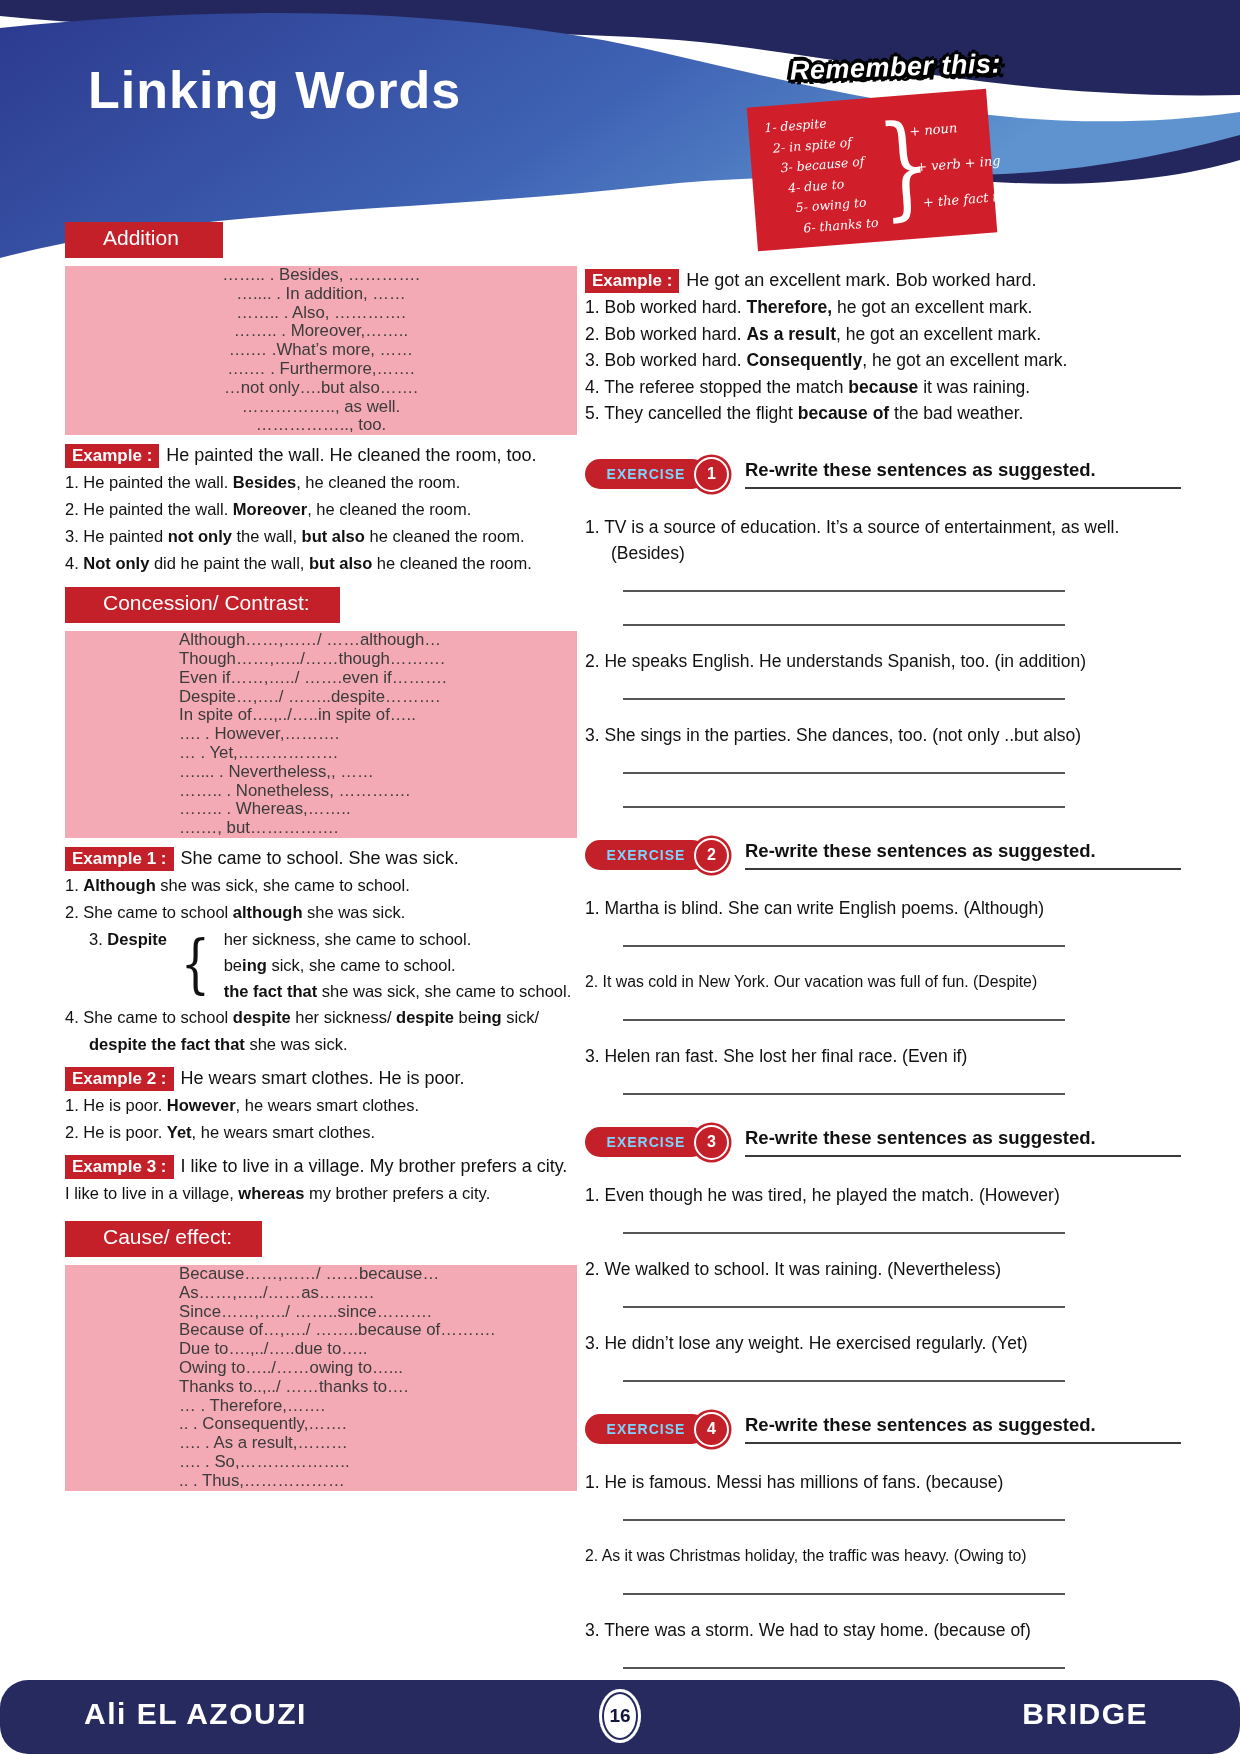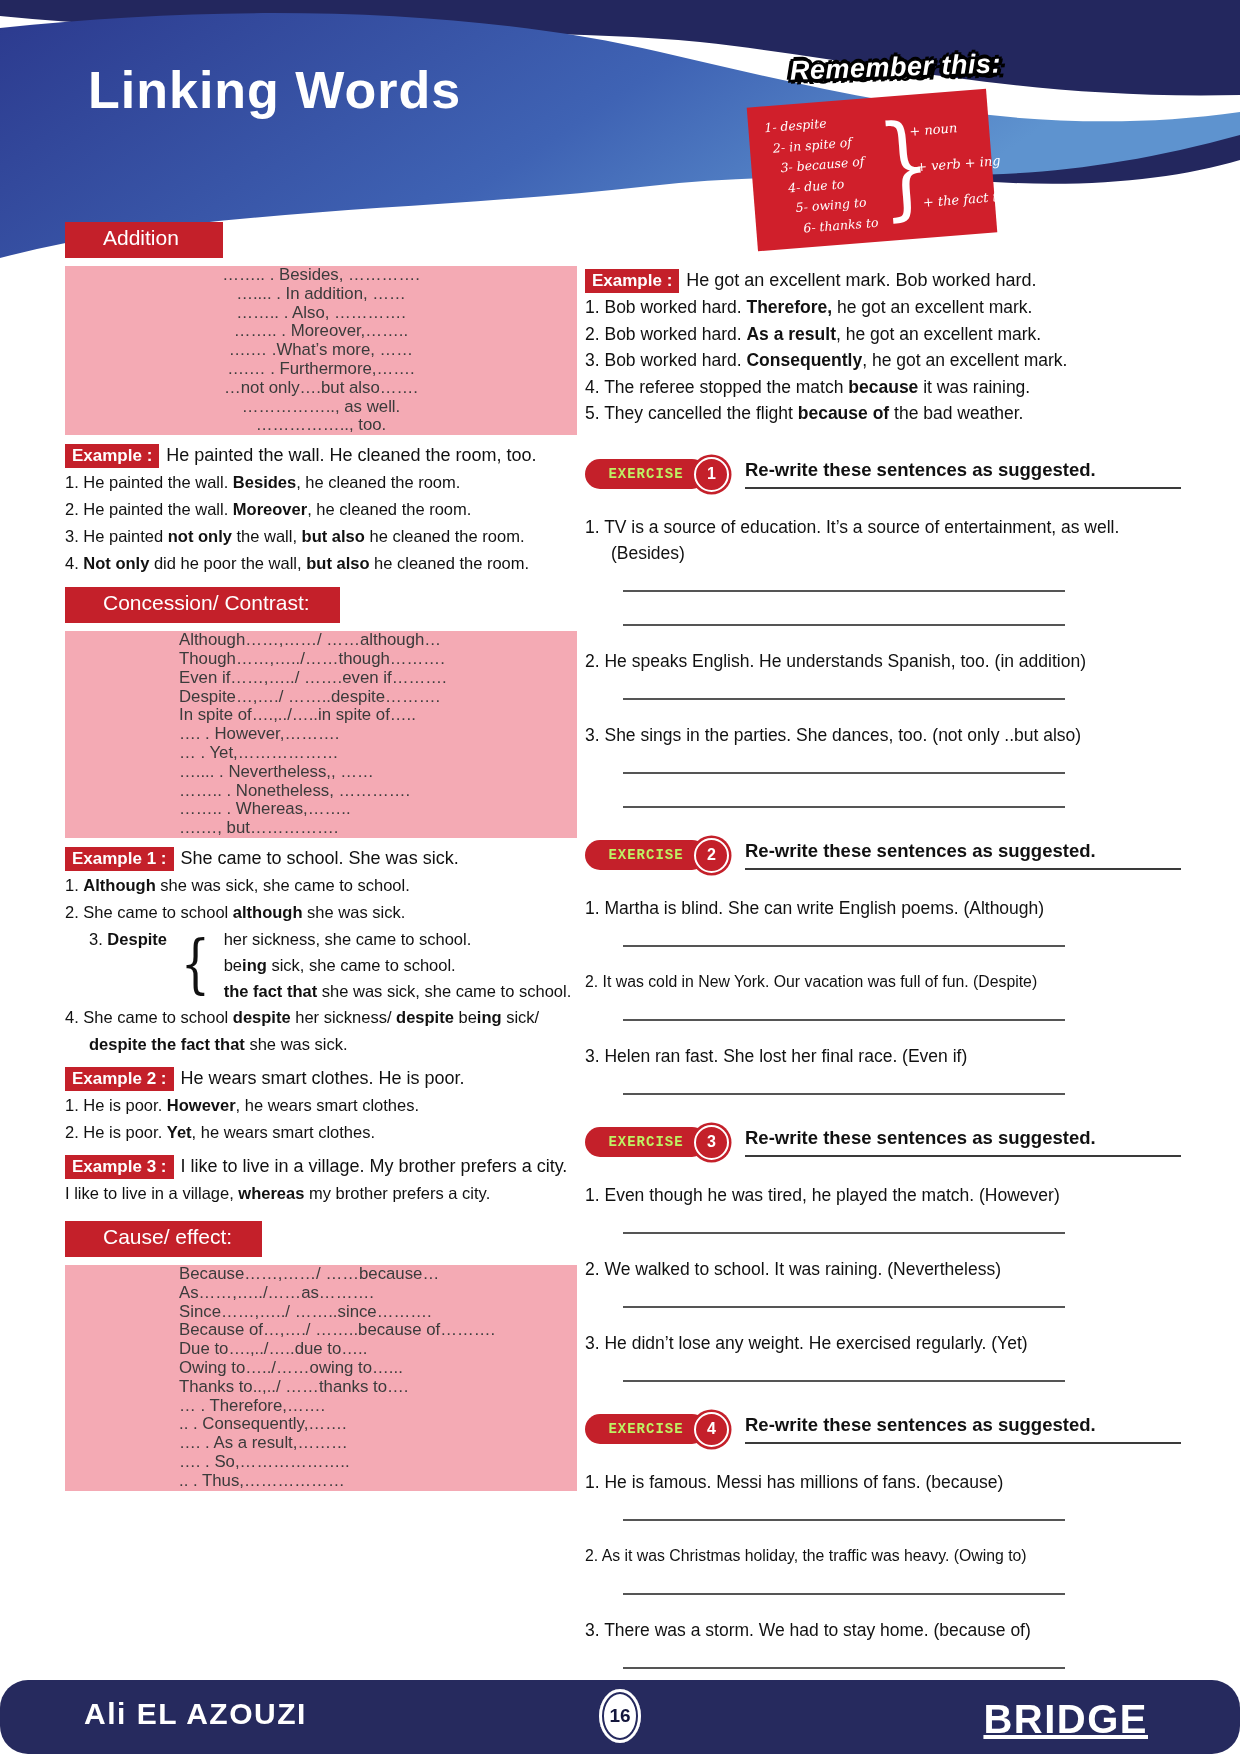--- a/index.html
+++ b/index.html
@@ -79,40 +79,40 @@
     font-family:"DejaVu Serif",serif;font-size:64px;line-height:76px;
     transform:scaleX(0.72);color:#111;flex:none;margin-top:0px;
   }
   .brace-options{display:flex;flex-direction:column;}
   .brace-line{font-size:16.5px;line-height:26px;color:#111;}
 
   .ex-block{margin-top:30px;}
   .ex-header{display:flex;align-items:center;}
   .ex-pill{
     display:inline-flex;align-items:center;justify-content:center;
-    background:var(--red);color:#bef264;font-weight:700;font-size:14px;
-    letter-spacing:1px;width:122px;height:30px;border-radius:16px;flex:none;font-family:Liberation Mono, monospace;
+    background:var(--red);color:#7dd3fc;font-weight:700;font-size:14px;
+    letter-spacing:1px;width:122px;height:30px;border-radius:16px;flex:none;
   }
   .ex-circle{
     width:31px;height:31px;border-radius:50%;background:var(--red);color:#fff;
     font-weight:700;font-size:16px;display:flex;align-items:center;justify-content:center;
     border:2.5px solid #fff;box-shadow:0 0 0 2.5px var(--red);margin-left:-13px;flex:none;
   }
   .ex-title{
     font-weight:700;font-size:18.5px;color:#111;margin-left:16px;flex:1;
     border-bottom:2.5px solid #3a3a3a;padding-bottom:6px;
   }
   .ex-item{margin-top:22px;font-size:17.5px;line-height:26px;color:#111;padding-left:26px;text-indent:-26px;}
   .ex-item.small{font-size:15.8px;}
   .ans-rule{border-top:2px solid #555;margin:24px 0 0 38px;width:442px;height:0;}
   .ans-rule + .ans-rule{margin-top:32px;}
 
   .footer{position:absolute;left:0;bottom:0;width:1240px;height:74px;background:var(--navy);z-index:4;border-radius:28px;}
   .author{position:absolute;left:84px;top:17px;color:#fff;font-size:30px;font-weight:700;letter-spacing:1.5px;}
-  .brand{position:absolute;right:92px;top:17px;color:#fff;font-size:40px;font-weight:700;letter-spacing:1.5px;text-decoration:underline;}
+  .brand{position:absolute;right:92px;top:17px;color:#fff;font-size:30px;font-weight:700;letter-spacing:1.5px;}
   .page-badge{
     position:absolute;left:50%;top:9px;transform:translateX(-50%);
     width:42px;height:54px;border-radius:50%;background:#fff;
     box-shadow:inset 0 0 0 3px #fff, inset 0 0 0 5px var(--navy);
     display:flex;align-items:center;justify-content:center;
     color:#14173d;font-weight:700;font-size:19px;
   }
 </style>
 </head>
 <body>
@@ -168,21 +168,21 @@
         <div class="box-line">…………….., too.</div>
       </div>
 
     <div class="example-row">
       <span class="ex-label">Example :</span><span class="ex-intro">He painted the wall. He cleaned the room, too.</span>
     </div>
     <div>
         <div class="num-line"><span>1. He painted the wall. </span><b>Besides</b><span>, he cleaned the room.</span></div>
         <div class="num-line"><span>2. He painted the wall. </span><b>Moreover</b><span>, he cleaned the room.</span></div>
         <div class="num-line"><span>3. He painted </span><b>not only</b><span> the wall, </span><b>but also</b><span> he cleaned the room.</span></div>
-        <div class="num-line"><span>4. </span><b>Not only</b><span> did he poor the wall, </span><b>but also</b><span> he cleaned the room.</span></div>
+        <div class="num-line"><span>4. </span><b>Not only</b><span> did he paint the wall, </span><b>but also</b><span> he cleaned the room.</span></div>
       </div>
 
     <div class="sec-label mt10">Concession/ Contrast:</div>
     <div class="pink-box indent">
         <div class="box-line">Although……,……/ ……although…</div>
         <div class="box-line">Though……,…../……though……….</div>
         <div class="box-line">Even if……,…../ …….even if……….</div>
         <div class="box-line">Despite…,…./ ……..despite……….</div>
         <div class="box-line">In spite of….,../…..in spite of…..</div>
         <div class="box-line">…. . However,……….</div>

